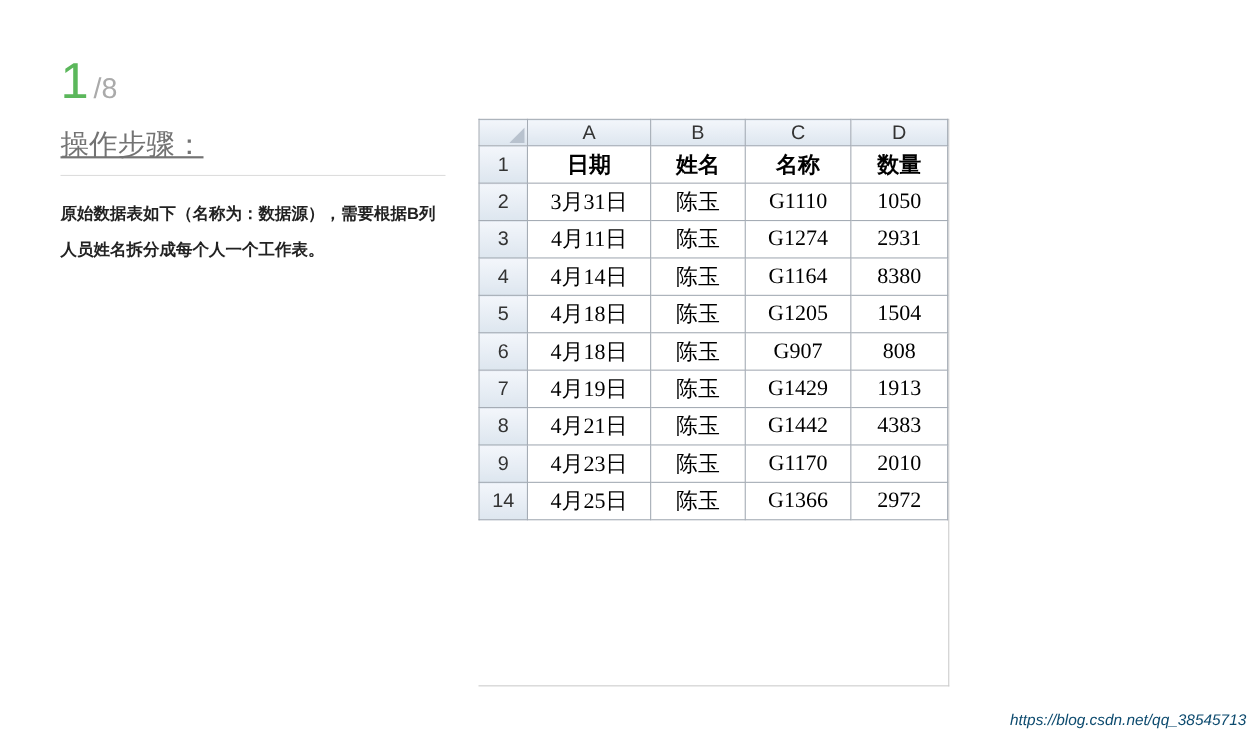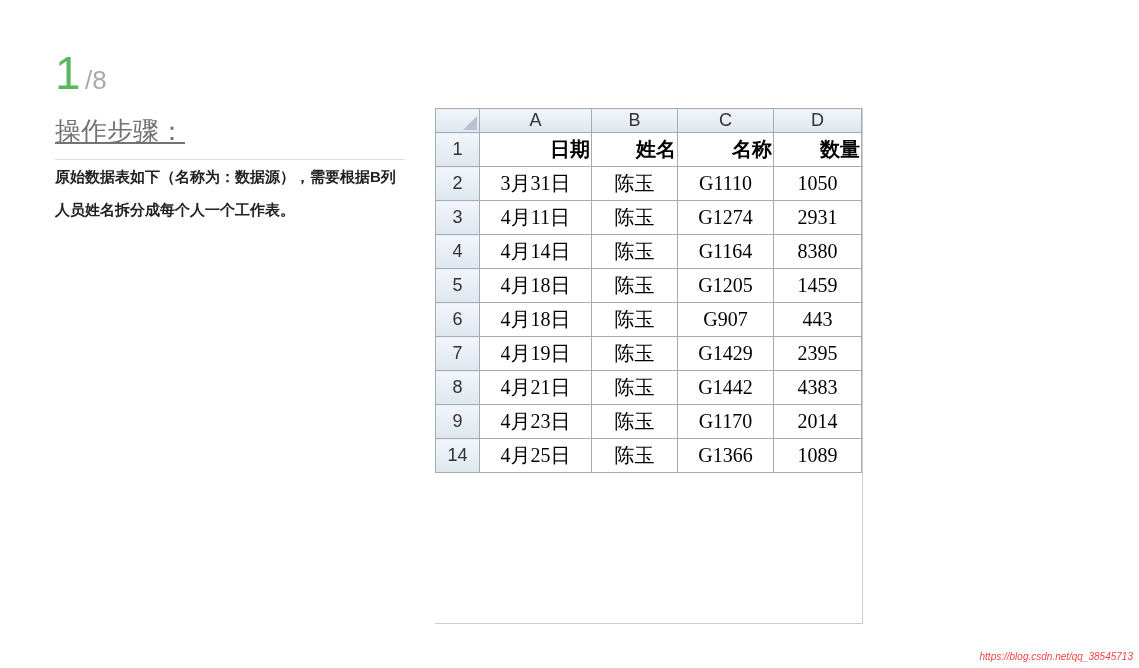--- a/index.html
+++ b/index.html
@@ -39,20 +39,21 @@
     margin-top: 18px;
     padding-bottom: 10px;
     border-bottom: 1px solid #ddd;
     font-weight: 400;
     text-decoration: underline;
   }
   .desc {
     font-size: 15px;
     color: #222;
     line-height: 2.2;
+    margin-top: 18px;
     font-weight: 600;
   }
   .right {
     position: relative;
     padding-top: 58px;
   }
   .sheet-frame {
     border-right: 1px solid #ccc;
     border-bottom: 1px solid #ccc;
     background: #fff;
@@ -92,33 +93,32 @@
     height: 24px;
     position: relative;
   }
   .sheet .corner svg {
     position: absolute;
     right: 2px;
     bottom: 2px;
   }
   .sheet .data-hdr {
     font-weight: 700;
-    text-align: right;
   }
   .sheet td.cA { width: 112px; }
   .sheet td.cB { width: 86px; }
   .sheet td.cC { width: 96px; }
   .sheet td.cD { width: 88px; }
   .watermark {
     position: absolute;
     right: 6px;
     bottom: 6px;
     font-family: Arial, sans-serif;
-    font-size: 10px;
-    color: #ef4444;
+    font-size: 14px;
+    color: #0c4a6e;
     font-style: italic;
   }
 </style>
 </head>
 <body>
 
 <div class="wrap">
   <div class="left">
     <div>
       <span class="step-num">1</span>
@@ -169,56 +169,56 @@
         <td class="cA">4月14日</td>
         <td class="cB">陈玉</td>
         <td class="cC">G1164</td>
         <td class="cD">8380</td>
       </tr>
       <tr>
         <td class="row-hdr">5</td>
         <td class="cA">4月18日</td>
         <td class="cB">陈玉</td>
         <td class="cC">G1205</td>
-        <td class="cD">1459</td>
+        <td class="cD">1504</td>
       </tr>
       <tr>
         <td class="row-hdr">6</td>
         <td class="cA">4月18日</td>
         <td class="cB">陈玉</td>
         <td class="cC">G907</td>
-        <td class="cD">443</td>
+        <td class="cD">808</td>
       </tr>
       <tr>
         <td class="row-hdr">7</td>
         <td class="cA">4月19日</td>
         <td class="cB">陈玉</td>
         <td class="cC">G1429</td>
-        <td class="cD">2395</td>
+        <td class="cD">1913</td>
       </tr>
       <tr>
         <td class="row-hdr">8</td>
         <td class="cA">4月21日</td>
         <td class="cB">陈玉</td>
         <td class="cC">G1442</td>
         <td class="cD">4383</td>
       </tr>
       <tr>
         <td class="row-hdr">9</td>
         <td class="cA">4月23日</td>
         <td class="cB">陈玉</td>
         <td class="cC">G1170</td>
-        <td class="cD">2014</td>
+        <td class="cD">2010</td>
       </tr>
       <tr>
         <td class="row-hdr">14</td>
         <td class="cA">4月25日</td>
         <td class="cB">陈玉</td>
         <td class="cC">G1366</td>
-        <td class="cD">1089</td>
+        <td class="cD">2972</td>
       </tr>
     </tbody>
         </table>
     </div>
   </div>
 </div>
 
 <div class="watermark">https://blog.csdn.net/qq_38545713</div>
 
 </body></html>

